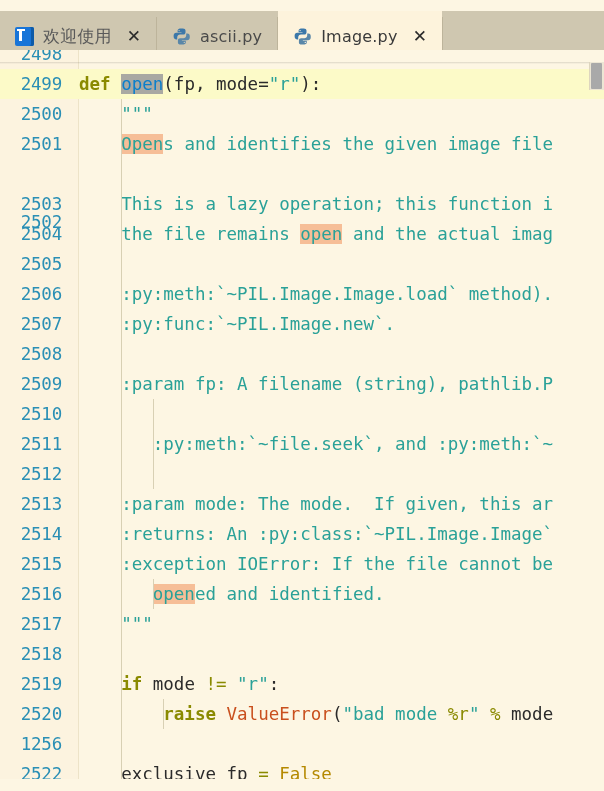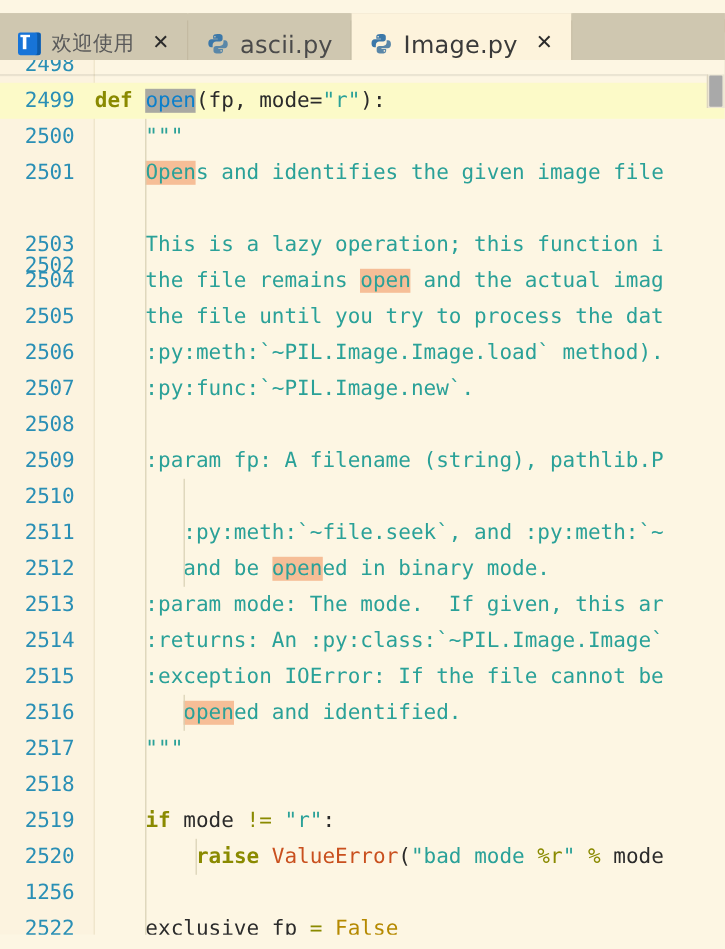--- a/index.html
+++ b/index.html
@@ -51,21 +51,21 @@
   }
   .tab.tab-active { background: #FDF3DC; }
   .tab-sep {
     width: 1px;
     background: #BDB49B;
     margin: 6px 0;
   }
   .tab-icon { width: 19px; height: 19px; flex: none; position: relative; }
   .tab-label {
     font-family: "DejaVu Sans", sans-serif;
-    font-size: 20px;
+    font-size: 16px;
     color: #4a4a4a;
     white-space: nowrap;
     letter-spacing: 0.2px;
   }
   .tab-active .tab-label { color: #3a3a3a; }
   .tab-label.cjk { font-size: 17px; color: #5a5a5a; }
   .tab-close {
     font-family: "DejaVu Sans", sans-serif;
     font-size: 17px;
     font-weight: bold;
@@ -241,28 +241,28 @@
   <div id="gutter-bg"></div>
   <div id="caret-line" style="top: 19px;"></div>
   <div id="code-rows">
       <div class="row" style="top: -11px; position: absolute; left: 0px; width: 604px;"><span class="lineno">2498</span><span class="code"></span></div>
       <div class="row" style="top: 19px; position: absolute; left: 0px; width: 604px;"><span class="lineno">2499</span><span class="code"><span class="t-kw">def</span><span class="t-plain"> </span><span class="hl-sel">open</span><span class="t-plain">(fp, mode=</span><span class="t-str">"r"</span><span class="t-plain">):</span></span></div>
       <div class="row" style="top: 49px; position: absolute; left: 0px; width: 604px;"><span class="lineno">2500</span><span class="code"><span class="t-doc">    """</span></span></div>
       <div class="row" style="top: 79px; position: absolute; left: 0px; width: 560px;"><span class="lineno">2501</span><span class="code"><span class="t-doc">    </span><span class="hl-find t-doc">Open</span><span class="t-doc">s and identifies the given image file</span></span></div>
       <div class="row" style="top: 109px; position: absolute; left: 0px; width: 604px; margin-top: 48px;"><span class="lineno">2502</span><span class="code"><span class="t-doc"></span></span></div>
       <div class="row" style="top: 139px; position: absolute; left: 0px; width: 482px;"><span class="lineno">2503</span><span class="code"><span class="t-doc">    This is a lazy operation; this function i</span></span></div>
       <div class="row" style="top: 169px; position: absolute; left: 0px; width: 604px;"><span class="lineno">2504</span><span class="code"><span class="t-doc">    the file remains </span><span class="hl-find t-doc">open</span><span class="t-doc"> and the actual imag</span></span></div>
-      <div class="row" style="top: 199px; position: absolute; left: 0px; width: 604px;"><span class="lineno">2505</span><span class="code"><span class="t-doc">    the file until you try to process the dat</span></span></div>
+      <div class="row" style="top: 199px; position: absolute; left: 0px; width: 604px;"><span class="lineno">2505</span></div>
       <div class="row" style="top: 229px; position: absolute; left: 0px; width: 604px;"><span class="lineno">2506</span><span class="code"><span class="t-doc">    :py:meth:`~PIL.Image.Image.load` method).</span></span></div>
       <div class="row" style="top: 259px; position: absolute; left: 0px; width: 604px;"><span class="lineno">2507</span><span class="code"><span class="t-doc">    :py:func:`~PIL.Image.new`.</span></span></div>
       <div class="row" style="top: 289px; position: absolute; left: 0px; width: 604px;"><span class="lineno">2508</span><span class="code"><span class="t-doc"></span></span></div>
       <div class="row" style="top: 319px; position: absolute; left: 0px; width: 604px;"><span class="lineno">2509</span><span class="code"><span class="t-doc">    :param fp: A filename (string), pathlib.P</span></span></div>
       <div class="row" style="top: 349px; position: absolute; left: 0px; width: 604px;"><span class="lineno">2510</span></div>
       <div class="row" style="top: 379px; position: absolute; left: 0px; width: 604px;"><span class="lineno">2511</span><span class="code"><span class="t-doc">       :py:meth:`~file.seek`, and :py:meth:`~</span></span></div>
-      <div class="row" style="top: 409px; position: absolute; left: 0px; width: 604px;"><span class="lineno">2512</span><span class="code"><span class="t-doc">       and be </span><span class="hl-find t-doc">open</span><span class="t-doc">ed in binary mode.</span></span></div>
+      <div class="row" style="top: 409px; position: absolute; left: 0px; width: 604px;"><span class="lineno">2512</span></div>
       <div class="row" style="top: 439px; position: absolute; left: 0px; width: 604px; padding-left: 29px;"><span class="lineno">2513</span><span class="code"><span class="t-doc">    :param mode: The mode.  If given, this ar</span></span></div>
       <div class="row" style="top: 469px; position: absolute; left: 0px; width: 604px;"><span class="lineno">2514</span><span class="code"><span class="t-doc">    :returns: An :py:class:`~PIL.Image.Image`</span></span></div>
       <div class="row" style="top: 499px; position: absolute; left: 0px; width: 604px;"><span class="lineno">2515</span><span class="code"><span class="t-doc">    :exception IOError: If the file cannot be</span></span></div>
       <div class="row" style="top: 529px; position: absolute; left: 0px; width: 508px;"><span class="lineno">2516</span><span class="code"><span class="t-doc">       </span><span class="hl-find t-doc">open</span><span class="t-doc">ed and identified.</span></span></div>
       <div class="row" style="top: 559px; position: absolute; left: 0px; width: 604px;"><span class="lineno">2517</span><span class="code"><span class="t-doc">    """</span></span></div>
       <div class="row" style="top: 589px; position: absolute; left: 0px; width: 604px;"><span class="lineno">2518</span><span class="code"></span></div>
       <div class="row" style="top: 619px; position: absolute; left: 0px; width: 604px;"><span class="lineno">2519</span><span class="code"><span class="t-plain">    </span><span class="t-kw">if</span><span class="t-plain"> mode </span><span class="t-op">!=</span><span class="t-plain"> </span><span class="t-str">"r"</span><span class="t-plain">:</span></span></div>
       <div class="row" style="top: 649px; position: absolute; left: 0px; width: 604px;"><span class="lineno">2520</span><span class="code"><span class="t-plain">        </span><span class="t-kw">raise</span><span class="t-plain"> </span><span class="t-err">ValueError</span><span class="t-plain">(</span><span class="t-str">"bad mode </span><span class="t-op">%r</span><span class="t-str">"</span><span class="t-plain"> </span><span class="t-op">%</span><span class="t-plain"> mode</span></span></div>
       <div class="row" style="top: 679px; position: absolute; left: 0px; width: 604px;"><span class="lineno">1256</span><span class="code"></span></div>
       <div class="row" style="top: 709px; position: absolute; left: 0px; width: 604px;"><span class="lineno">2522</span><span class="code"><span class="t-plain">    exclusive_fp </span><span class="t-op">=</span><span class="t-plain"> </span><span class="t-const">False</span></span></div>

